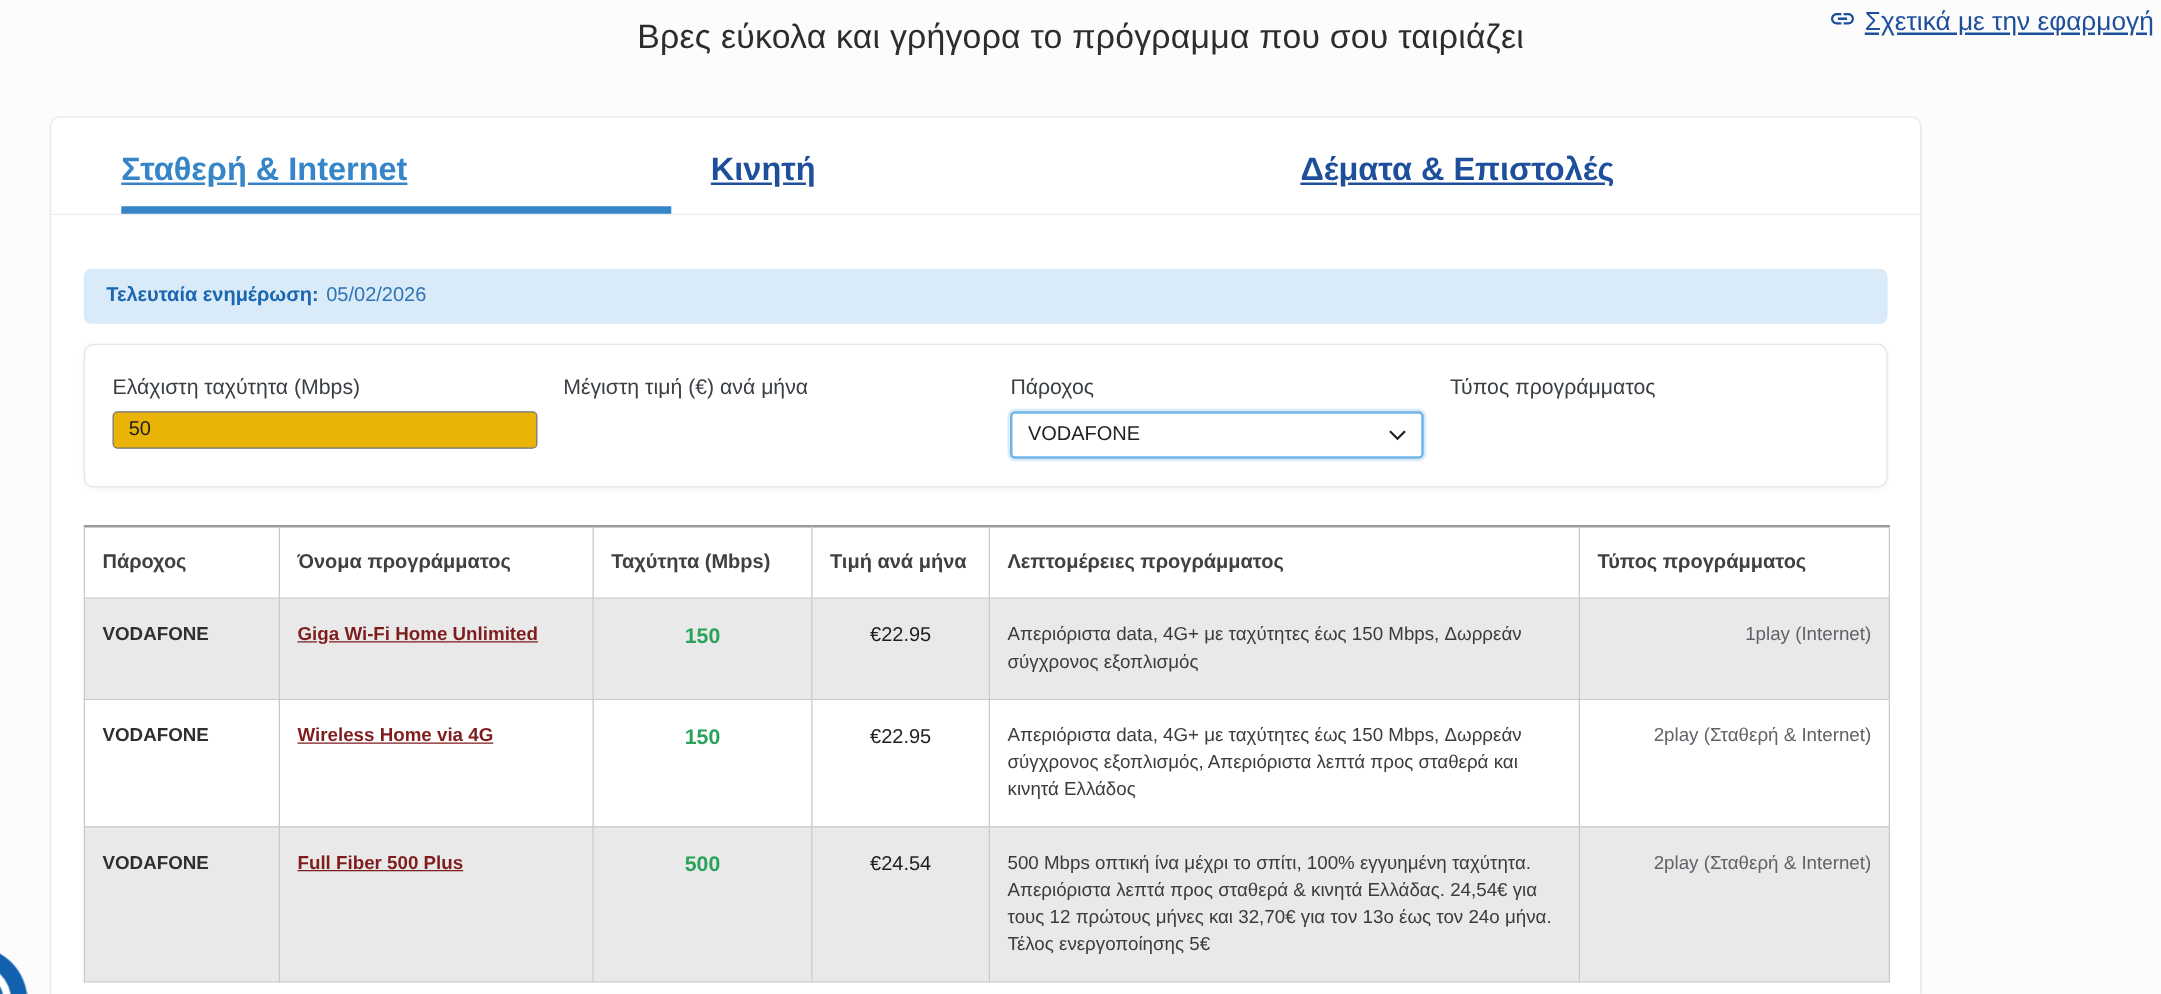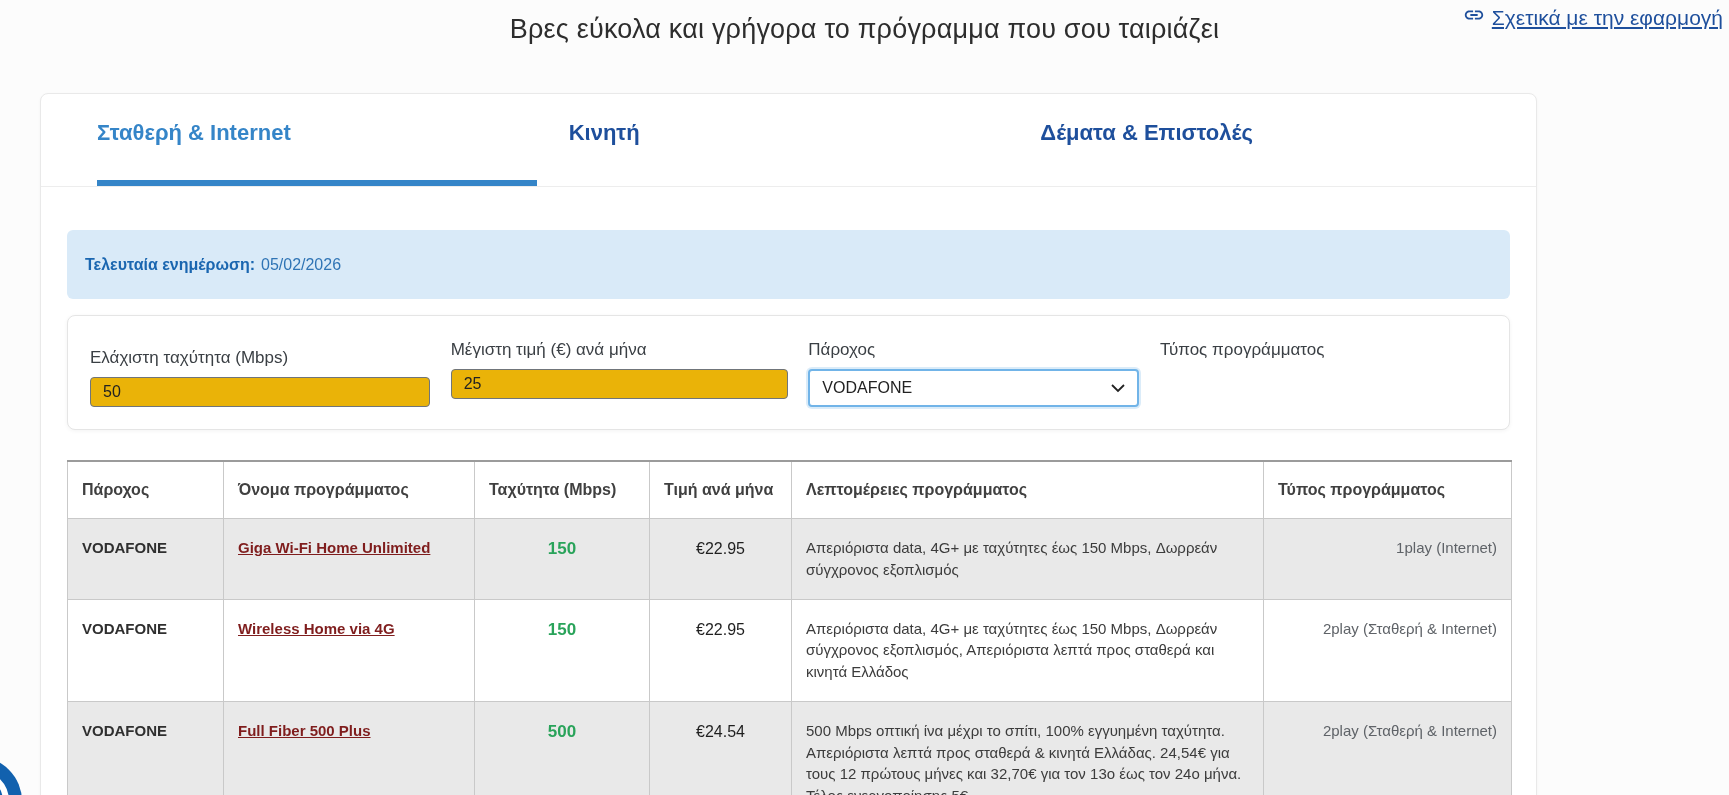--- a/index.html
+++ b/index.html
@@ -36,34 +36,34 @@
     box-shadow:0 1px 3px rgba(0,0,0,.04);
   }
   
   .tabs{
     display:flex;gap:32px;
     padding:26px 56px 0;
     border-bottom:1px solid #ededed;
   }
   .tab{
     flex:1 1 0;
-    font-size:22px;font-weight:600;
-    color:#1e4f9c;
-    padding-bottom:34px;cursor:pointer;
+    font-size:26px;font-weight:600;
+    color:#1e4f9c;text-decoration:underline;
+    padding-bottom:14px;cursor:pointer;
     border-bottom:6px solid transparent;
   }
   .tab.active{
     color:#3585c8;
     border-bottom-color:#3585c8;
   }
   
   .card-body{padding:0 26px;}
   
   .banner{
-    margin-top:43px;height:69px;
+    margin-top:43px;height:44px;
     background:#d9eaf8;border-radius:6px;
     display:flex;align-items:center;gap:6px;
     padding:0 18px;font-size:16px;
   }
   .banner .lbl{font-weight:700;color:#1a66b0;}
   .banner .val{color:#2f74b5;}
   
   .filters{
     margin-top:16px;
     border:1px solid #e5e5e5;border-radius:8px;
@@ -82,21 +82,21 @@
   .selectbox{
     height:38px;border:1px solid #70757a;border-radius:4px;
     padding:0 12px;font-size:16px;color:#222;background:#fff;
     display:flex;align-items:center;justify-content:space-between;
     box-sizing:border-box;cursor:pointer;
   }
   .selectbox.focused{
     border:2px solid #71b4e8;
     box-shadow:0 0 0 2px rgba(113,180,232,.25);
   }
-  .w1{width:340px;justify-content:flex-end;} .w2{width:337px;} .w3{width:331px;} .w4{width:327px;}
+  .w1{width:340px;} .w2{width:337px;} .w3{width:331px;} .w4{width:327px;}
   .chev{color:#222;display:flex;align-items:center;}
   
   table.plans{
     margin-top:30px;width:1444px;
     border-collapse:collapse;table-layout:fixed;
   }
   .plans th,.plans td{
     border:1px solid #c9c9c9;
     padding:18px 14px;
     vertical-align:top;text-align:left;
@@ -158,21 +158,20 @@
       <span class="val">05/02/2026</span>
     </div>
 
     <div class="filters">
       <div class="fgroup w1">
         <label class="flabel">Ελάχιστη ταχύτητα (Mbps)</label>
         <input class="txt" type="text" value="50" style="">
       </div>
       <div class="fgroup w2">
         <label class="flabel">Μέγιστη τιμή (€) ανά μήνα</label>
-        <input class="txt" type="text" value="25" style="">
       </div>
       <div class="fgroup w3">
         <label class="flabel">Πάροχος</label>
         <div class="selectbox focused">
           <span>VODAFONE</span>
           <span class="chev">
             <svg width="14" height="9" viewBox="0 0 14 9" fill="none">
                 <path d="M1 1l6 6 6-6" stroke="#222" stroke-width="1.8"></path>
               </svg>
           </span>

